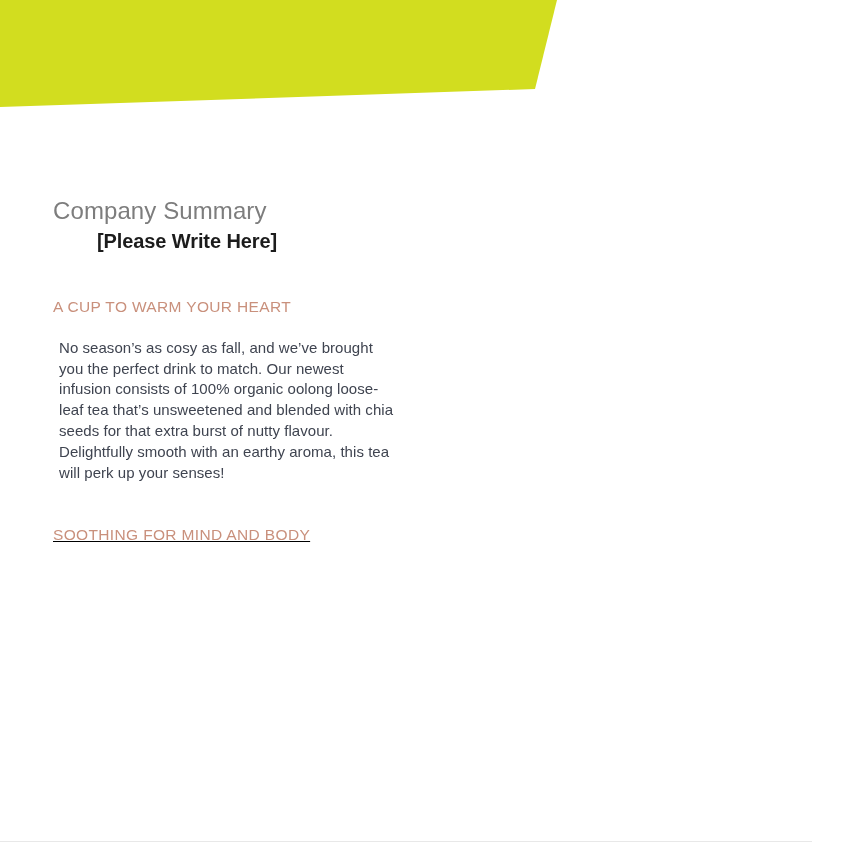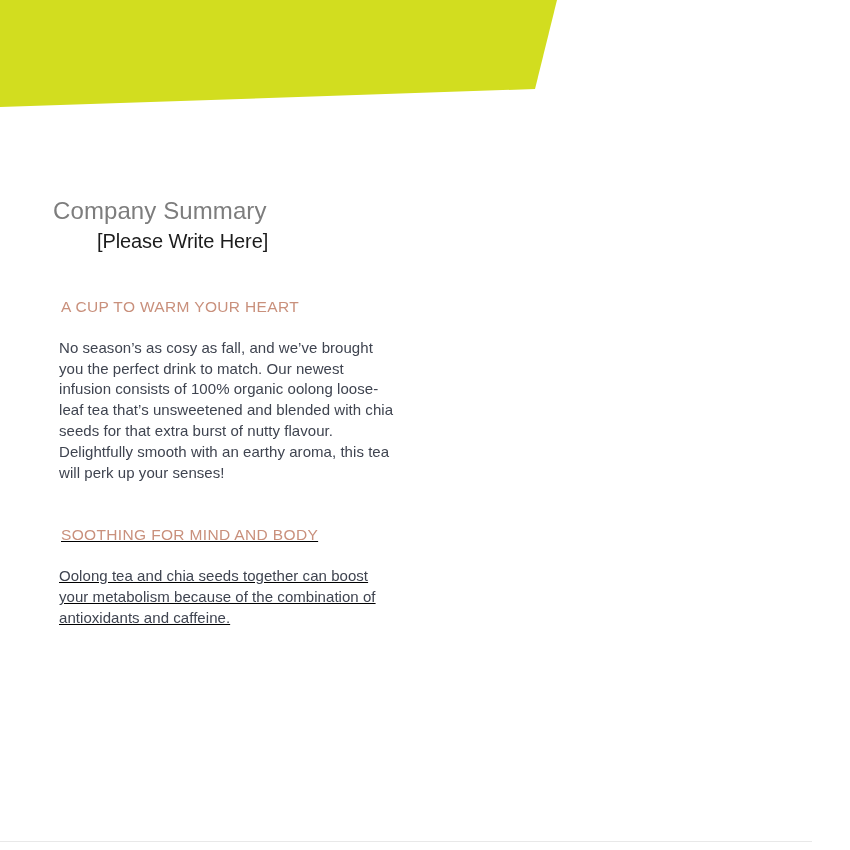--- a/index.html
+++ b/index.html
@@ -48,41 +48,41 @@
     font-size: 24px;
     font-weight: 400;
     color: #7d7d7d;
     letter-spacing: 0.1px;
     line-height: 1.22;
     margin: 0;
   }
 
   .doc-subtitle {
     font-size: 20px;
-    font-weight: 400;
+    font-weight: 700;
     color: #1c1c1c;
     line-height: 1.25;
     margin: 4px 0 0 0;
     padding-left: 44px;
     letter-spacing: -0.1px;
   }
 
   .section {
     margin-top: 0;
   }
   #section-1 { margin-top: 44px; }
   #section-2 { margin-top: 43px; text-decoration: underline; }
 
   .section-heading {
     font-size: 15.5px;
     font-weight: 400;
     color: #c9907c;
     letter-spacing: 0.35px;
     line-height: 1.2;
-    margin: 8px;
+    margin: 0;
     text-transform: uppercase;
   }
 
   .section-body {
     font-size: 15px;
     font-weight: 400;
     color: #3f4450;
     line-height: 20.8px;
     margin: 21px 0 0 6px;
     letter-spacing: 0.05px;
@@ -115,20 +115,19 @@
 
     <div class="doc-subtitle">[Please Write Here]</div>
 
     <div class="section" id="section-1">
       <h2 class="section-heading">A CUP TO WARM YOUR HEART</h2>
       <p class="section-body">No season’s as cosy as fall, and we’ve brought you the perfect drink to match. Our newest infusion consists of 100% organic oolong loose-leaf tea that’s unsweetened and blended with chia seeds for that extra burst of nutty flavour. Delightfully smooth with an earthy aroma, this tea will perk up your senses!</p>
     </div>
 
     <div class="section" id="section-2">
       <h2 class="section-heading">SOOTHING FOR MIND AND BODY</h2>
-      <p class="section-body">Oolong tea and chia seeds together can boost your metabolism because of the combination of antioxidants and caffeine.</p>
     </div>
 
   </div>
 
   <div id="footer-rule"></div>
 
 </div>
 
 </body></html>

